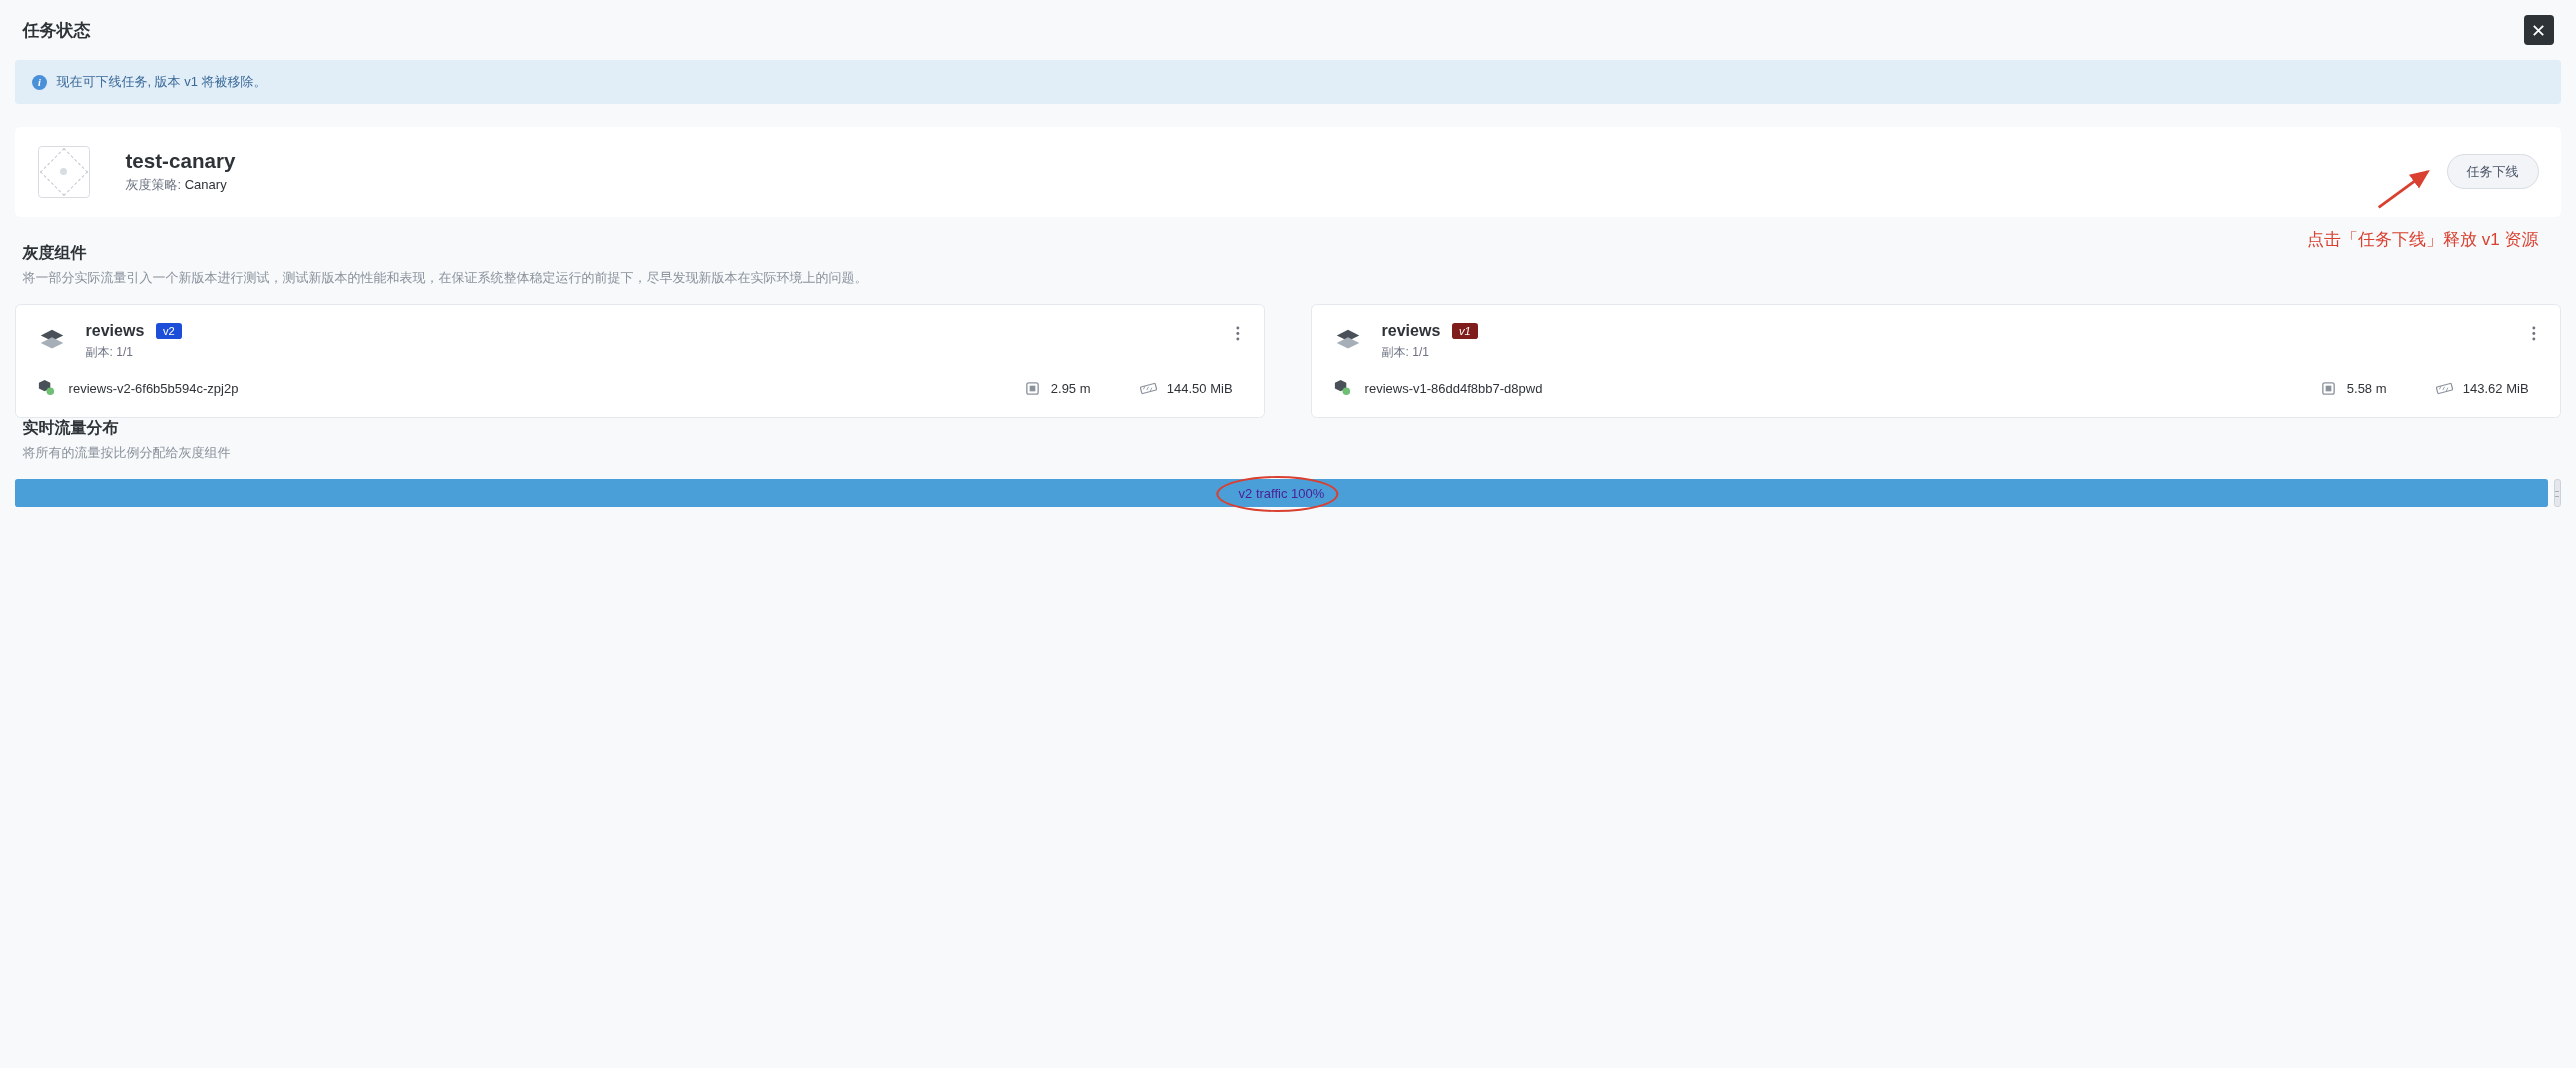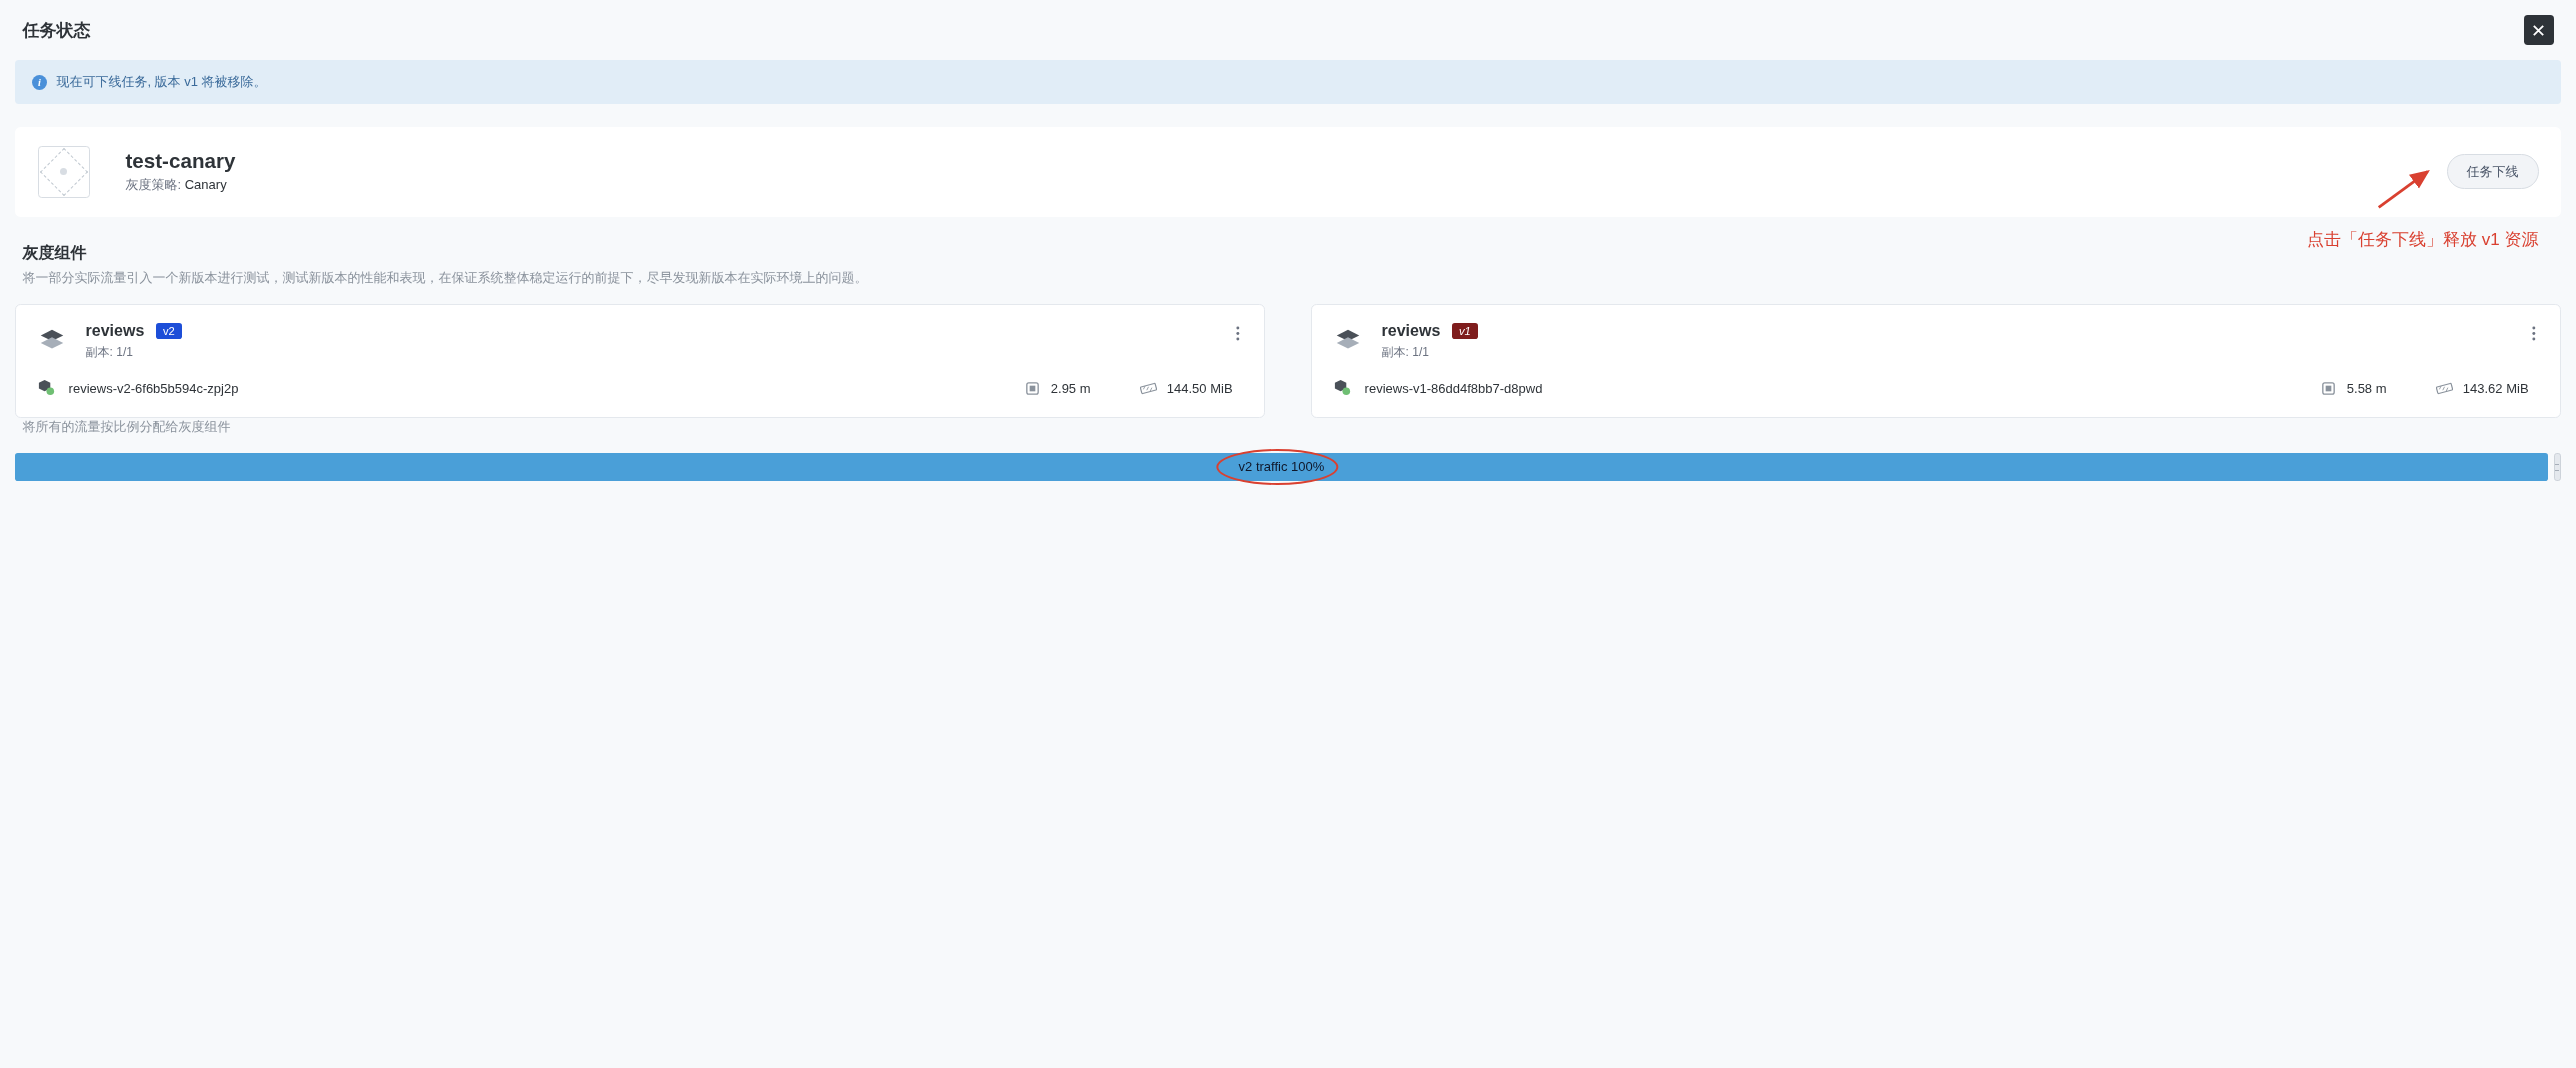--- a/index.html
+++ b/index.html
@@ -280,21 +280,21 @@
       gap: 5.6px;
     }
     .traffic-bar {
       flex: 1;
       background: #4a9fd8;
       border-radius: 2.8px;
       height: 28px;
       display: flex;
       align-items: center;
       justify-content: center;
-      color: #0f172a;
+      color: #4c1d95;
       font-size: 13px;
       font-weight: 500;
       position: relative;
     }
     .traffic-handle {
       width: 7.5px;
       background: #e4e8ed;
       border: 0.9px solid #cdd3da;
       border-radius: 2.8px;
       position: relative;
@@ -488,20 +488,21 @@
             </div>
             <span class="metric-value">143.62 MiB</span>
           </div>
         </div>
       </div>
 
     </div>
   </div>
 
   <div class="section">
+    <div class="section-title">实时流量分布</div>
     <div class="section-desc">将所有的流量按比例分配给灰度组件</div>
 
     <div class="traffic-bar-wrapper">
       <div class="traffic-bar-container" style="flex:1; position:relative;">
         <div class="traffic-bar">
           <span>v2 traffic 100%</span>
         </div>
         <div class="red-oval"></div>
       </div>
       <div class="traffic-handle"></div>

